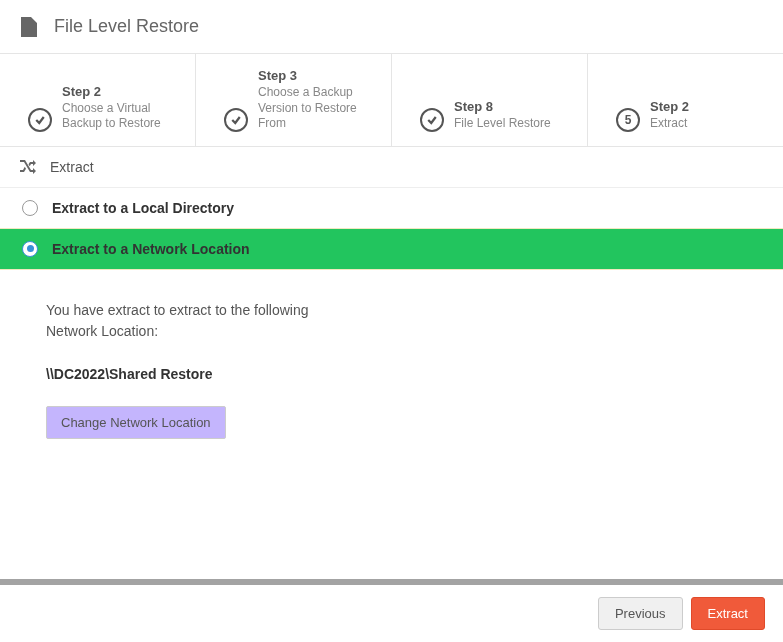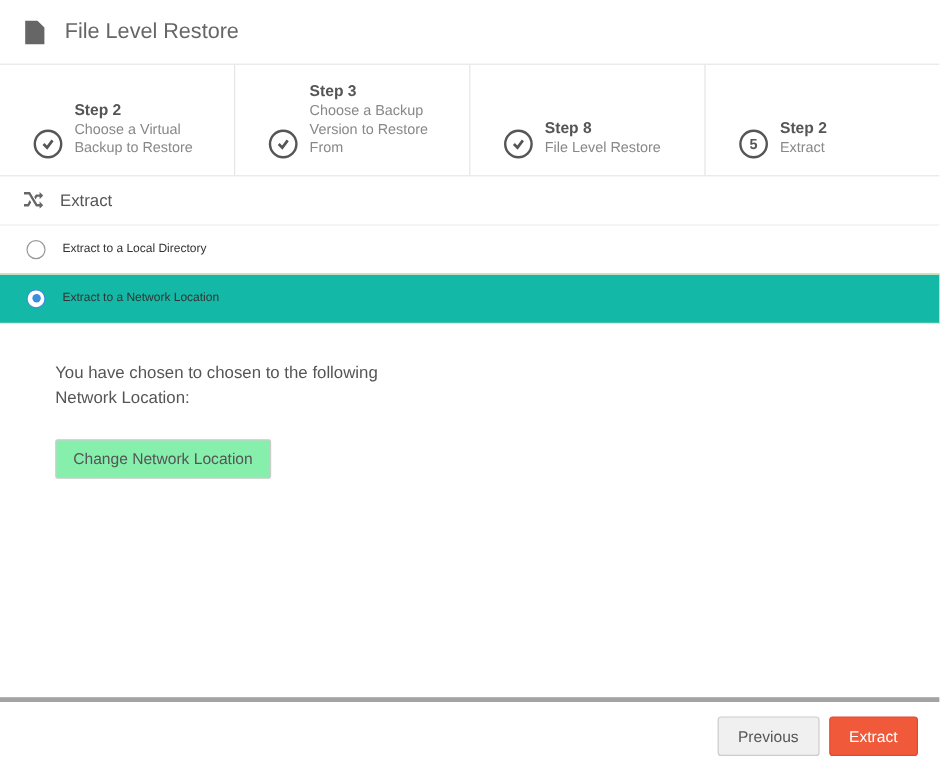--- a/index.html
+++ b/index.html
@@ -100,21 +100,21 @@
       color: #555;
     }
     .radio-row {
       display: flex;
       align-items: center;
       gap: 14px;
       padding: 12px 22px;
       cursor: pointer;
     }
     .radio-row.selected {
-      background: #14b8a6;
+      background: #22c55e;
       border-top: 1px solid #f0e9c0;
       border-bottom: 1px solid #f0e9c0;
     }
     .radio-circle {
       width: 16px;
       height: 16px;
       border: 1px solid #999;
       border-radius: 50%;
       display: flex;
       align-items: center;
@@ -126,52 +126,52 @@
       border-color: #3a8fd8;
     }
     .radio-circle.checked::after {
       content: "";
       width: 7px;
       height: 7px;
       border-radius: 50%;
       background: #3a8fd8;
     }
     .radio-label {
-      font-weight: normal;
-      font-size: 10px;
+      font-weight: bold;
+      font-size: 14px;
       color: #333;
     }
     .content-area {
       padding: 30px 46px;
     }
     .info-text {
       color: #555;
       line-height: 1.5;
       margin-bottom: 24px;
     }
     .network-path {
       font-weight: bold;
       color: #333;
       margin-bottom: 24px;
     }
     .change-btn {
-      background: #86efac;
+      background: #c4b5fd;
       border: 1px solid #ccc;
       color: #555;
       padding: 8px 14px;
       font-size: 13px;
       border-radius: 2px;
       cursor: pointer;
     }
     .footer {
       position: absolute;
       bottom: 0;
       left: 0;
       right: 0;
-      border-top: 4px solid #a3a3a3;
+      border-top: 6px solid #a3a3a3;
       padding: 12px 18px;
       display: flex;
       justify-content: flex-end;
       gap: 8px;
     }
     .btn {
       padding: 8px 16px;
       font-size: 13px;
       border-radius: 3px;
       cursor: pointer;
@@ -252,22 +252,23 @@
   <div class="radio-label">Extract to a Local Directory</div>
 </div>
 
 <div class="radio-row selected">
   <div class="radio-circle checked"></div>
   <div class="radio-label">Extract to a Network Location</div>
 </div>
 
 <div class="content-area">
   <div class="info-text">
-    <span>You have chosen to chosen to the following</span><br>
+    <span>You have extract to extract to the following</span><br>
     <span>Network Location:</span>
   </div>
+  <div class="network-path">\\DC2022\Shared Restore</div>
   <button class="change-btn">Change Network Location</button>
 </div>
 
 <div class="footer">
   <button class="btn btn-secondary">Previous</button>
   <button class="btn btn-primary">Extract</button>
 </div>
 
 </body></html>

